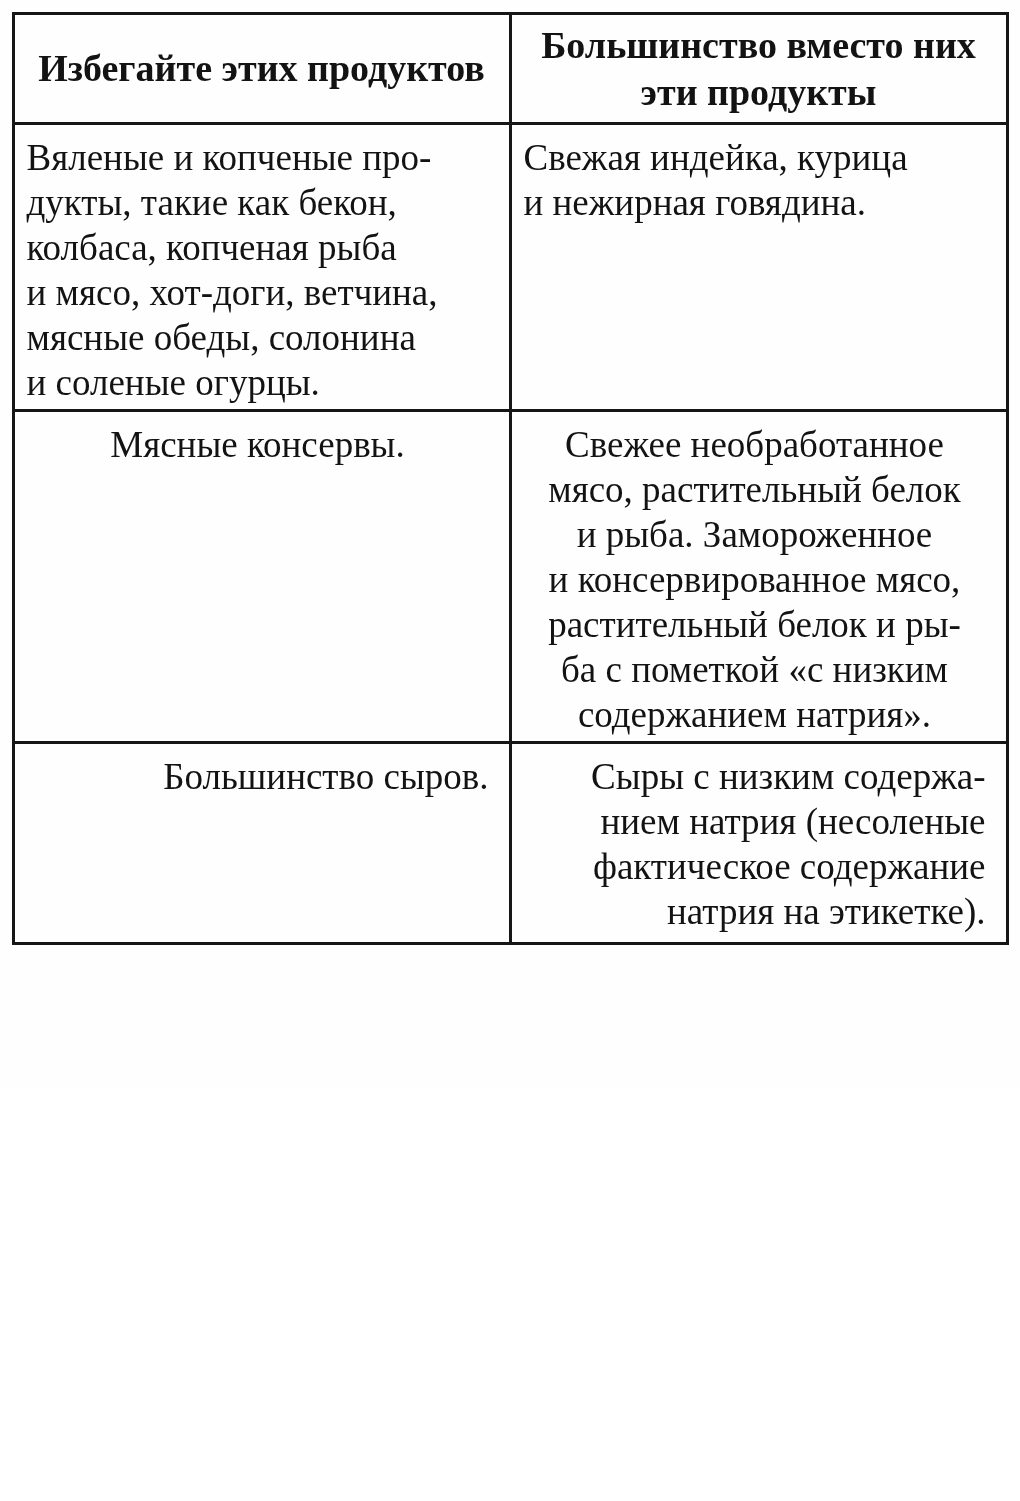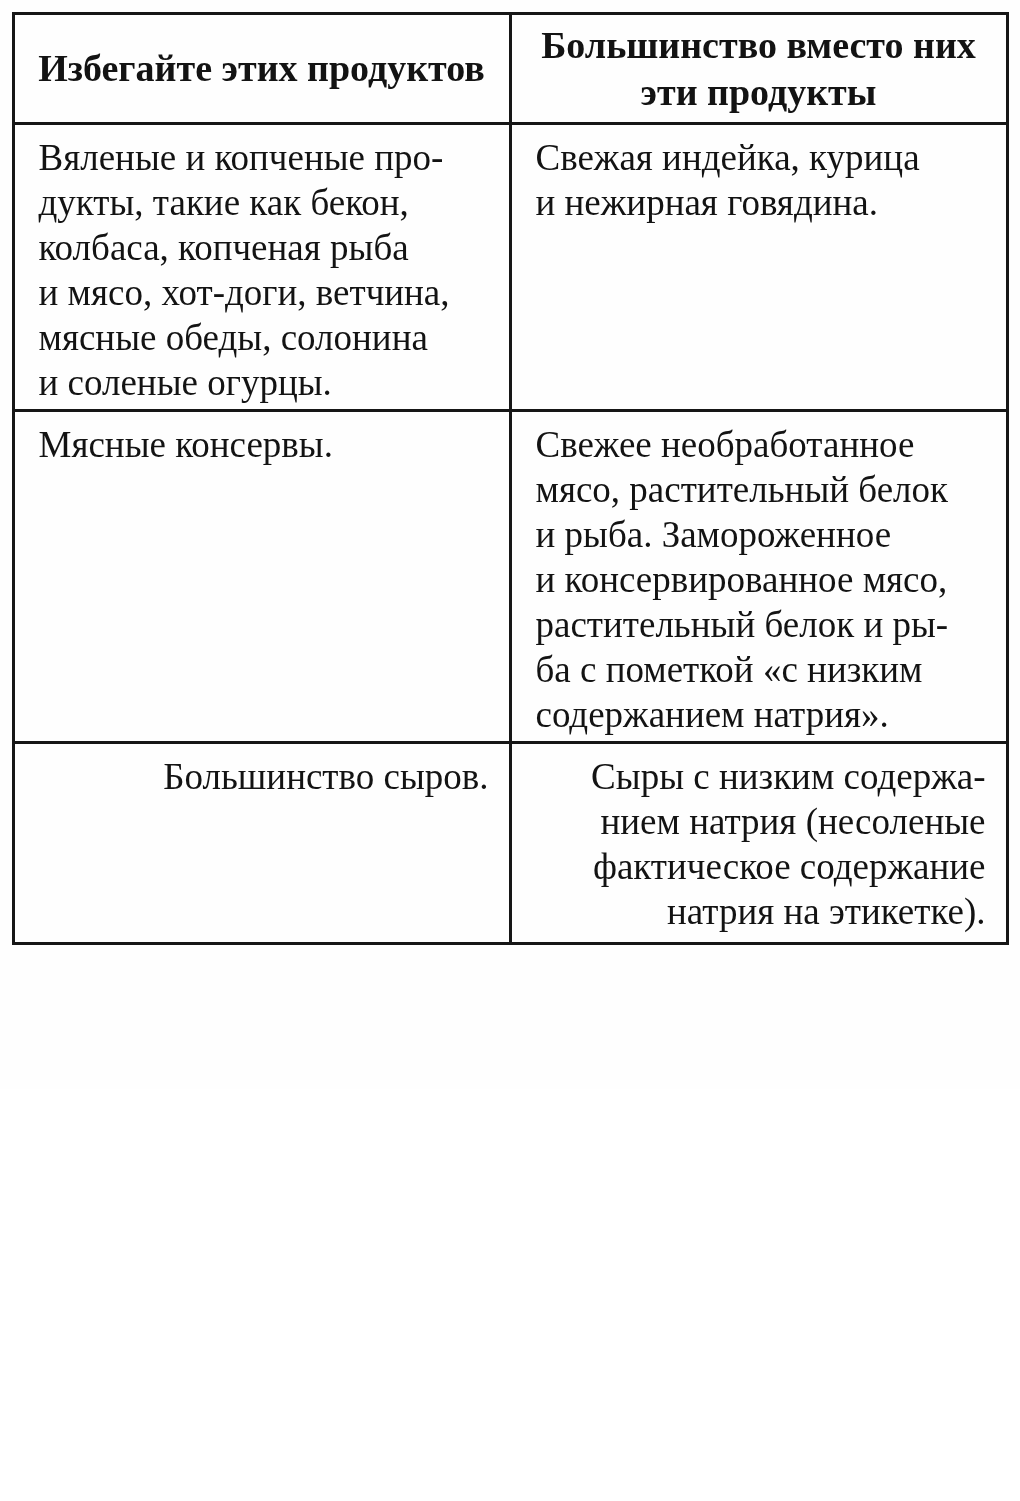--- a/index.html
+++ b/index.html
@@ -38,25 +38,25 @@
     font-weight: bold;
     font-size: 38px;
     line-height: 47px;
     padding: 4px 14px;
   }
   .food-table td {
     vertical-align: top;
     text-align: left;
     font-size: 37px;
     line-height: 45px;
-    padding: 10px 20px 4px 24px;
+    padding: 10px 20px 4px 12px;
   }
   tr.row-1 td { height: 286px; }
   tr.row-2 td { height: 114px; }
-  tr.row-3 td { height: 326px; }
+  tr.row-3 td { height: 326px; text-align: center; }
   tr.row-4 td { height: 199px; }
   tr.row-5 td { height: 201px; text-align: right; }
   tr.row-6 td { height: 242px; }
 </style>
 </head>
 <body>
 
 <div class="page">
   <table class="food-table">
     <colgroup>

